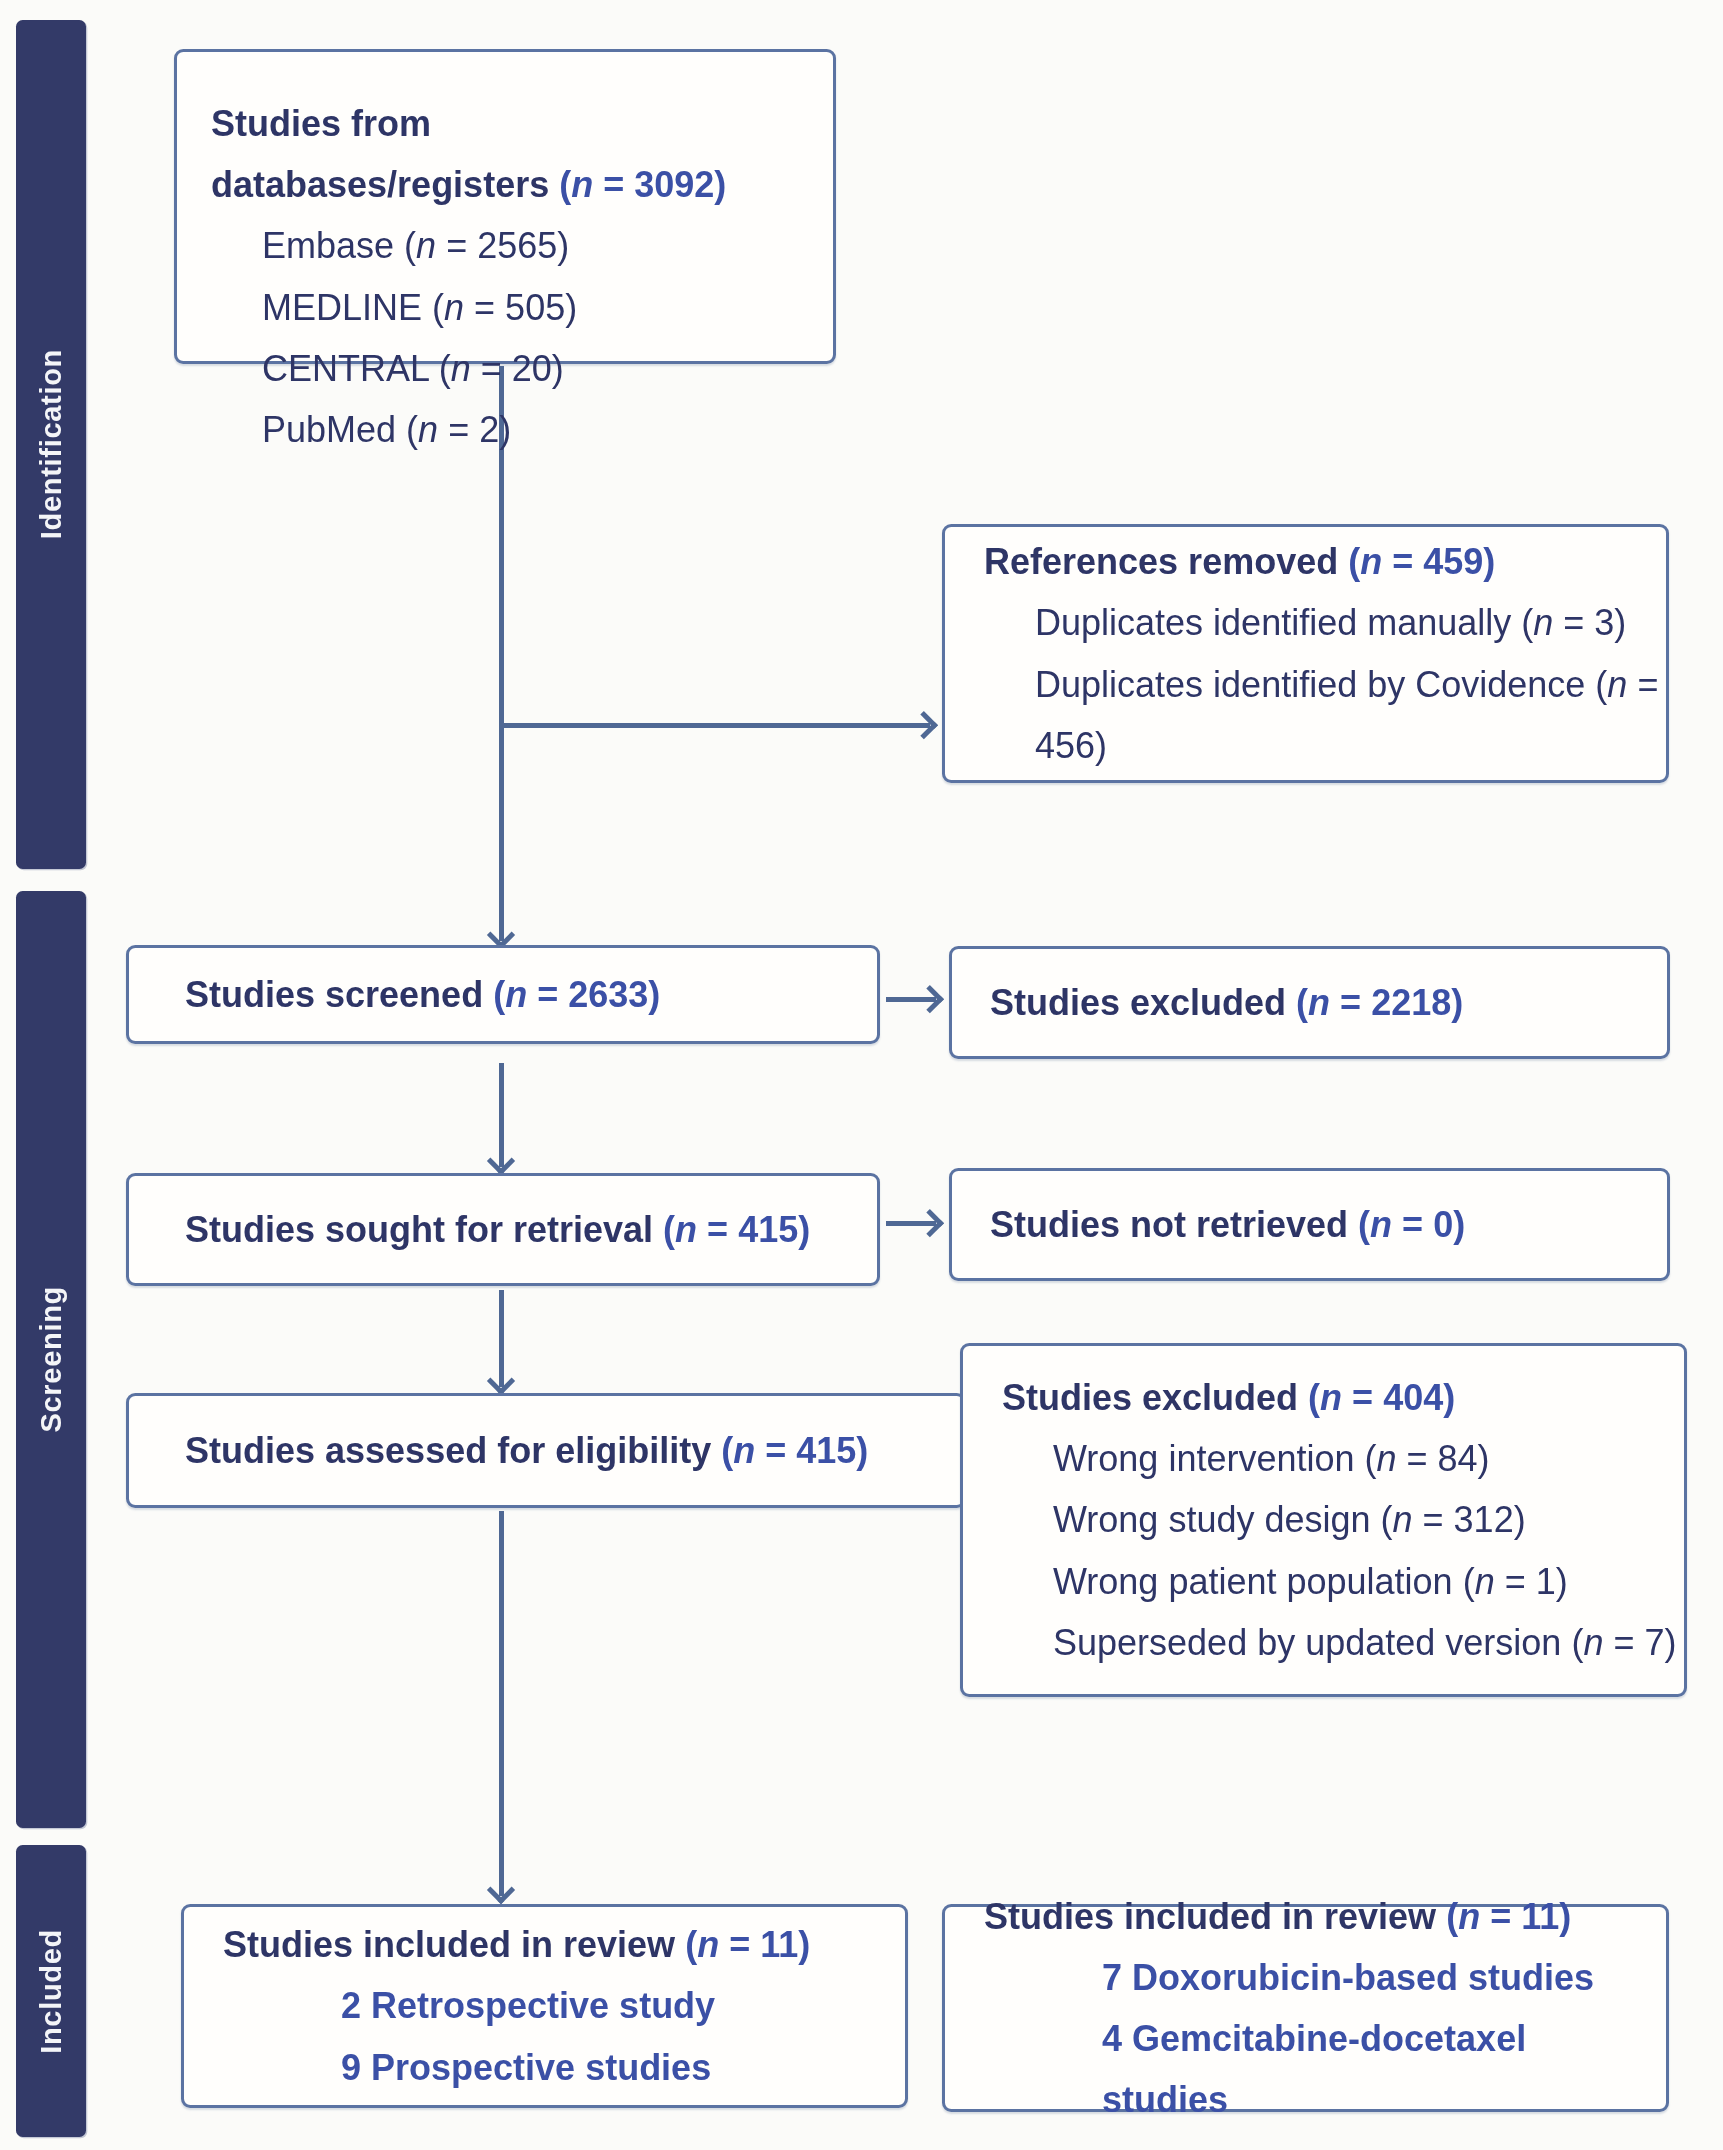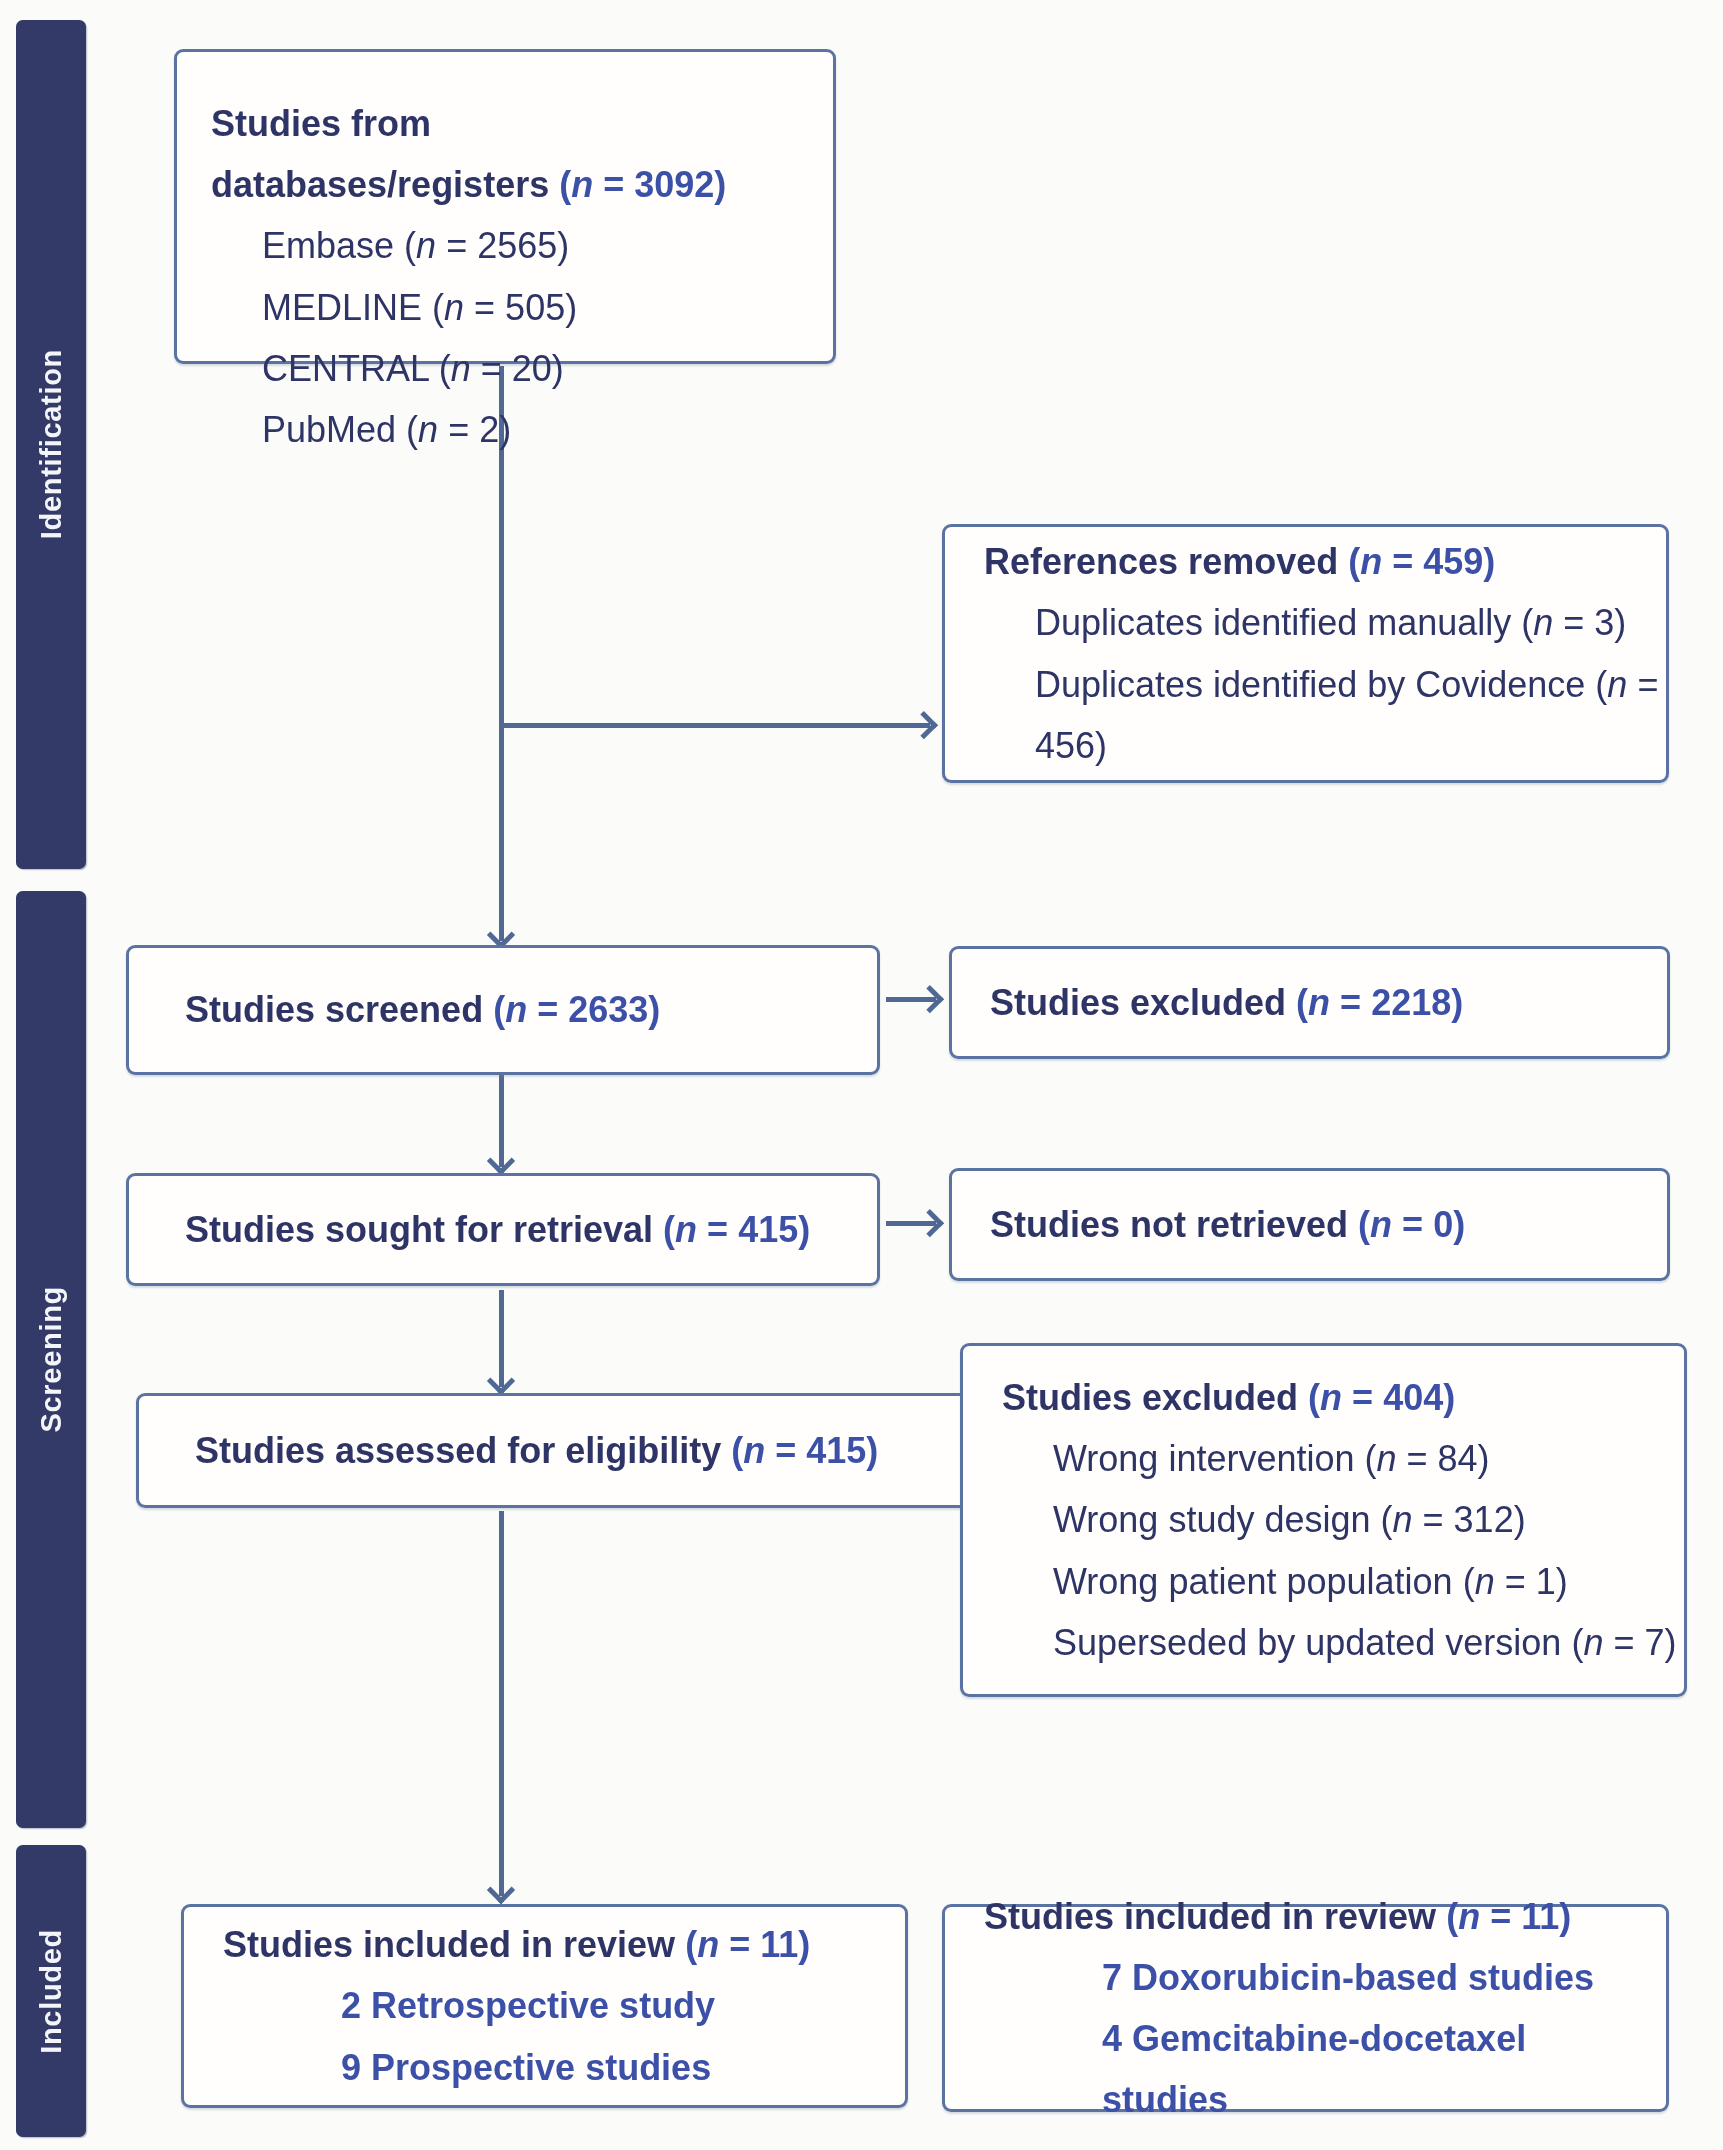--- a/index.html
+++ b/index.html
@@ -130,21 +130,21 @@
     <div class="box-title">
       <span>References removed</span>
       <span class="cnt">(<i>n</i> = 459)</span>
     </div>
     <div class="items-ind">
       <div class="item"><span>Duplicates identified manually</span> <span class="cnt-dark">(<i>n</i> = 3)</span></div>
       <div class="item"><span>Duplicates identified by Covidence</span> <span class="cnt-dark">(<i>n</i> = 456)</span></div>
     </div>
   </div>
 
-  <div class="box pad-line-left" style="left:126px;top:945px;width:754px;height:130px;">
+  <div class="box pad-line-left" style="left:126px;top:945px;width:754px;height:99px;">
     <div class="box-title">
       <span>Studies screened</span>
       <span class="cnt">(<i>n</i> = 2633)</span>
     </div>
   </div>
 
   <div class="box pad-line-right" style="left:949px;top:946px;width:721px;height:113px;">
     <div class="box-title">
       <span>Studies excluded</span>
       <span class="cnt">(<i>n</i> = 2218)</span>
@@ -158,21 +158,21 @@
     </div>
   </div>
 
   <div class="box pad-line-right" style="left:949px;top:1168px;width:721px;height:113px;">
     <div class="box-title">
       <span>Studies not retrieved</span>
       <span class="cnt">(<i>n</i> = 0)</span>
     </div>
   </div>
 
-  <div class="box pad-line-left" style="left:136px;top:1393px;width:840px;height:115px;">
+  <div class="box pad-line-left" style="left:126px;top:1393px;width:840px;height:115px;">
     <div class="box-title">
       <span>Studies assessed for eligibility</span>
       <span class="cnt">(<i>n</i> = 415)</span>
     </div>
   </div>
 
   <div class="box pad-multi-right" style="left:942px;top:1343px;width:727px;height:354px;margin-left:18px;">
     <div class="box-title">
       <span>Studies excluded</span>
       <span class="cnt">(<i>n</i> = 404)</span>

